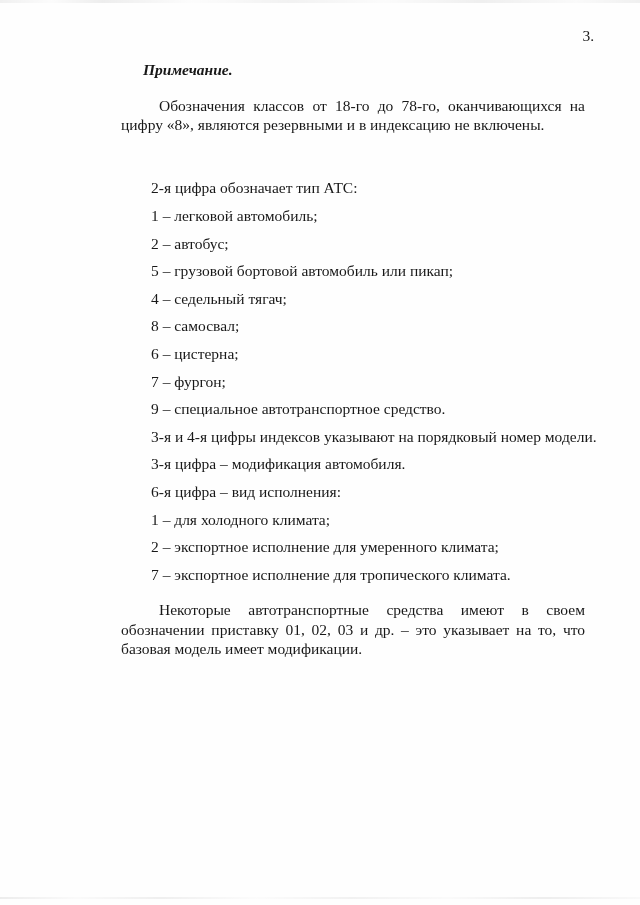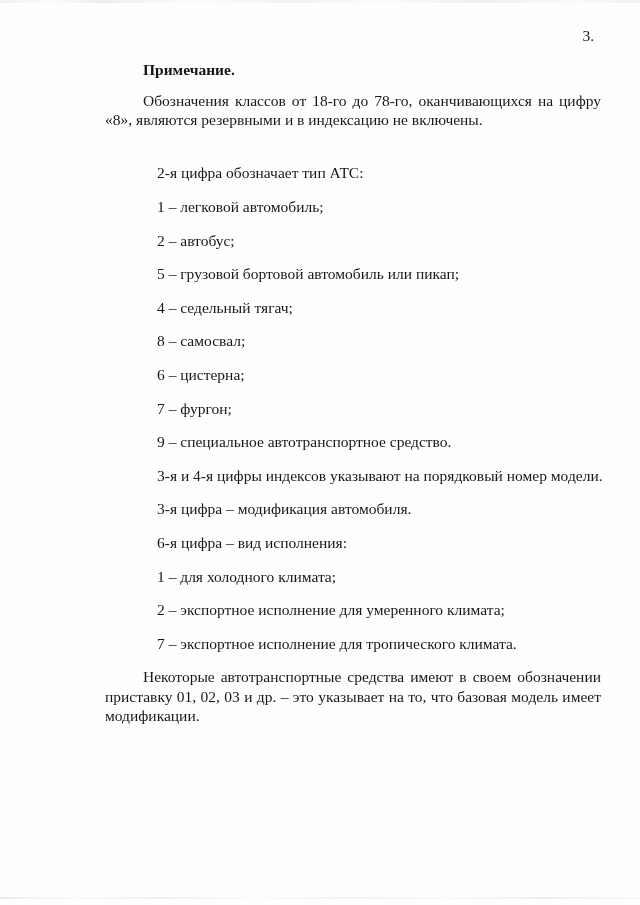--- a/index.html
+++ b/index.html
@@ -49,32 +49,33 @@
   .content {
     position: absolute;
     top: 60px;
     left: 105px;
     width: 496px;
   }
   .heading {
     font-weight: bold;
     padding-left: 38px;
     margin: 0 0 11px 0;
+    font-style: italic;
   }
   .para {
     text-align: justify;
     text-indent: 38px;
-    margin: 0;
+    margin: 16px;
   }
   .spacer {
     height: 19.6px;
   }
   .line {
     padding-left: 38px;
-    margin: 14px;
+    margin: 8px;
     white-space: nowrap;
   }
 </style>
 </head>
 <body>
 
 <div class="page">
   <div class="scan-edge-top"></div>
 
   <div class="page-number">3.</div>

